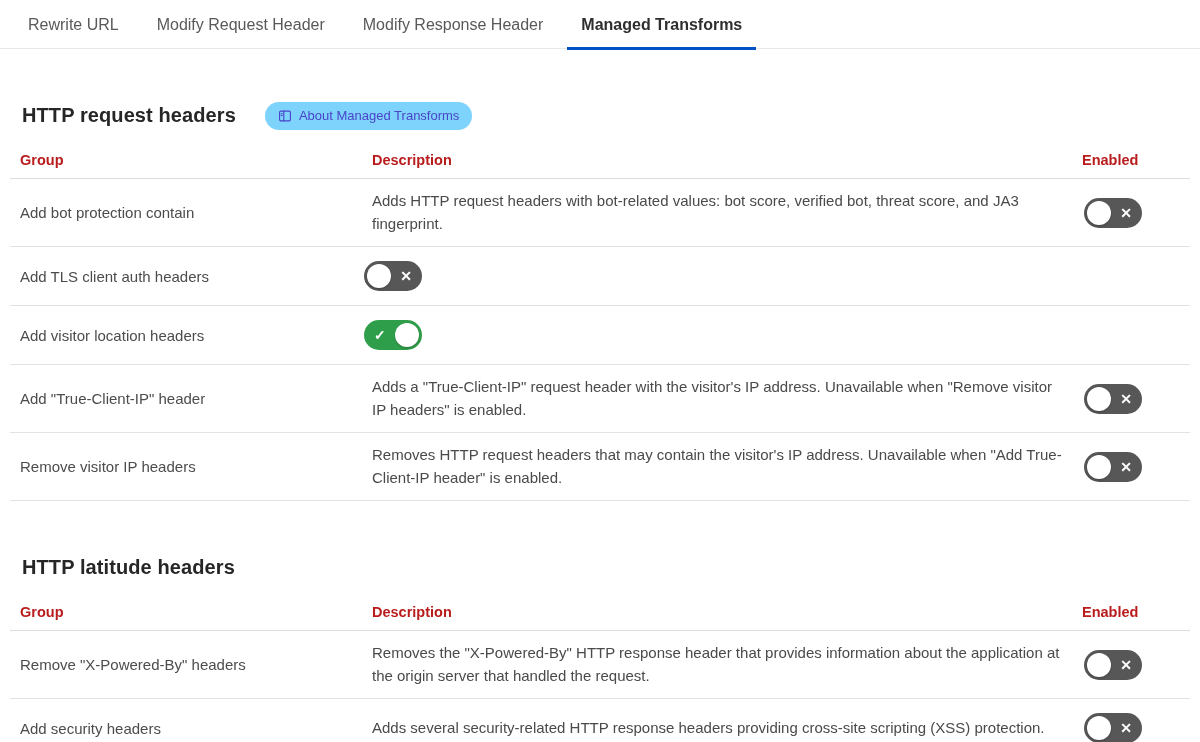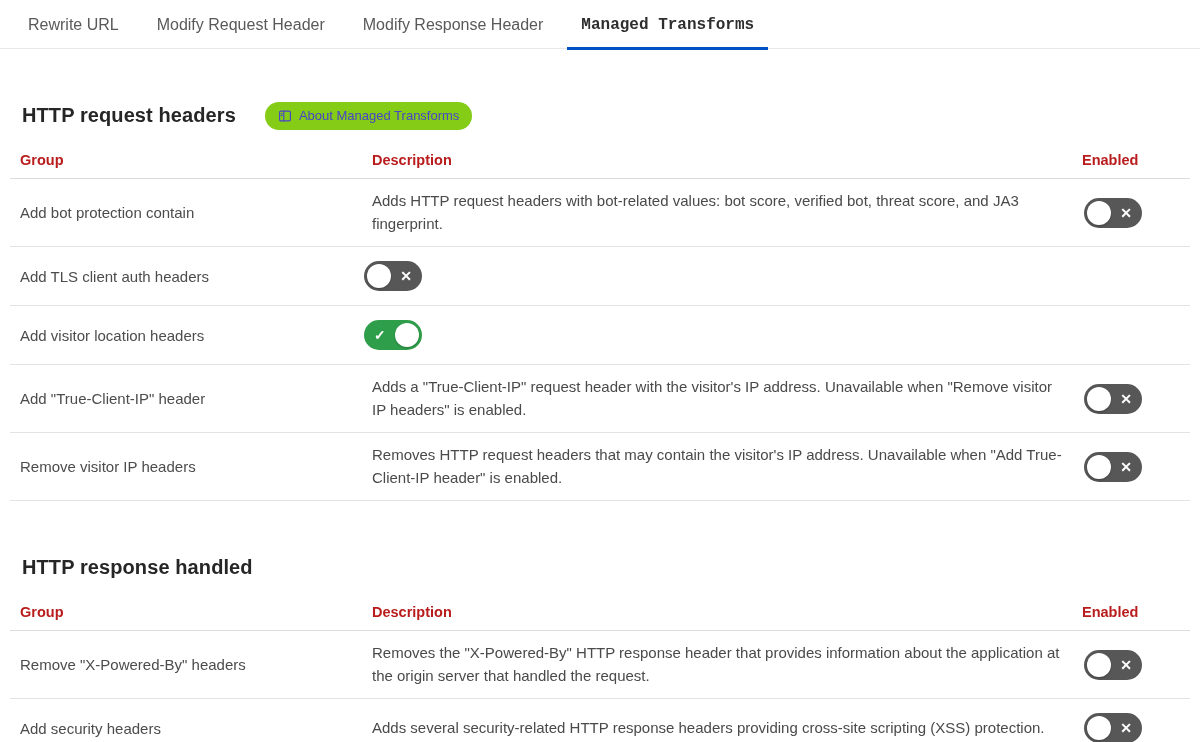--- a/index.html
+++ b/index.html
@@ -18,40 +18,40 @@
     border-bottom: 1px solid #e8e8e8;
     padding-left: 14px;
   }
   .tab {
     appearance: none; background: none; border: none;
     font-family: inherit; font-size: 16px; color: #595959;
     padding: 0 14px; margin-right: 10px;
     height: 49px; position: relative; cursor: pointer;
     white-space: nowrap;
   }
-  .tab.active { color: #2e2e2e; font-weight: 600; font-family: Liberation Mono, monospace; }
+  .tab.active { color: #2e2e2e; font-weight: 600; }
   .tab.active::after {
     content: ""; position: absolute; left: 0; right: 0; bottom: -1px;
     height: 3px; background: #0051c3;
   }
 
   
   .content { padding: 0 10px; }
 
   .section-head {
     display: flex; align-items: center; gap: 17px;
     margin: 43px 0 13px 0;
   }
   .section-title {
     margin: 12px; font-size: 20px; font-weight: 700; color: #262626;
     letter-spacing: 0.1px;
   }
   .badge {
     display: inline-flex; align-items: center; gap: 7px;
-    background: #84cc16; color: #4a44c9;
+    background: #7dd3fc; color: #4a44c9;
     font-size: 13px; line-height: 1;
     padding: 7px 13px; border-radius: 15px;
     text-decoration: none; cursor: pointer;
   }
   .badge svg { display: block; }
 
   
   .thead, .trow {
     display: grid;
     grid-template-columns: 352px 1fr 108px;
@@ -199,21 +199,21 @@
                 <span class="toggle-knob"></span>
               </button>
             </div>
           </div>
         </div>
     </div>
   </section>
 
   <section>
     <div class="section-head">
-      <h2 class="section-title">HTTP response handled</h2>
+      <h2 class="section-title">HTTP latitude headers</h2>
     </div>
 
     <div class="table">
       <div class="thead">
         <div class="th-group">Group</div>
         <div class="th-desc">Description</div>
         <div class="th-enabled">Enabled</div>
       </div>
       <div>
 

